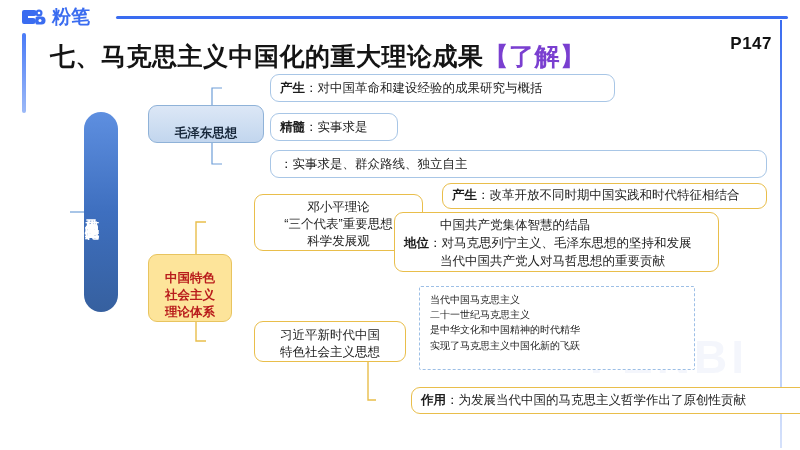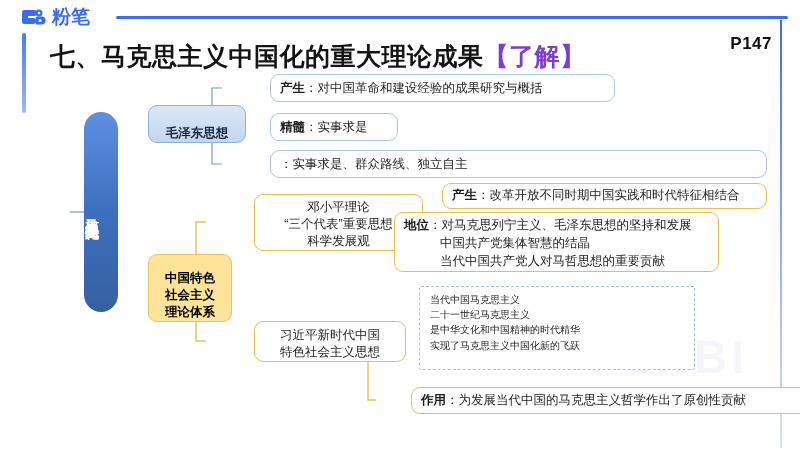--- a/index.html
+++ b/index.html
@@ -117,21 +117,21 @@
     border: 1px solid #8FB2D8;
     border-radius: 9px;
     font-weight: bold;
     color: #17273a;
   }
   .n-yellow-fill {
     background: #FDE49A;
     border: 1px solid #E8C45F;
     border-radius: 9px;
     font-weight: bold;
-    color: #000000;
+    color: #b91c1c;
   }
   .n-blue-out {
     background: #ffffff;
     border: 1px solid #A8C6E6;
     border-radius: 9px;
   }
   .n-yellow-out {
     background: #ffffff;
     border: 1.4px solid #E9BE4B;
     border-radius: 9px;
@@ -205,21 +205,21 @@
       <path d="M386 222 V241 H394"></path>
 
       <path d="M358 341 H368"></path>
       <path d="M368 341 V322 H376"></path>
       <path d="M368 341 V400 H376"></path>
     </g>
   </svg>
 
   <div class="node root-node">马克思主义中国化</div>
 
-  <div class="node n-blue" style="left:100px; top:105px; width:98px; height:38px;">毛泽东思想</div>
+  <div class="node n-blue" style="left:100px; top:105px; width:116px; height:38px;">毛泽东思想</div>
 
   <div class="node n-yellow-fill" style="left:100px; top:254px; width:84px; height:68px;">中国特色
 社会主义
 理论体系</div>
 
   <div class="node n-blue-out n-left pad" style="left:222px; top:74px; width:345px; height:28px;">
     <span class="lbl">产生</span><span>：对中国革命和建设经验的成果研究与概括</span>
   </div>
 
   <div class="node n-blue-out n-left pad" style="left:222px; top:113px; width:128px; height:28px;">
@@ -232,24 +232,24 @@
 
   <div class="node n-yellow-out" style="left:206px; top:194px; width:169px; height:57px;">邓小平理论
 “三个代表”重要思想
 科学发展观</div>
 
   <div class="node n-yellow-out n-left pad" style="left:394px; top:183px; width:325px; height:26px;">
     <span class="lbl">产生</span><span>：改革开放不同时期中国实践和时代特征相结合</span>
   </div>
 
   <div class="n-yellow-out" style="position:absolute; left:394px; top:212px; width:325px; height:60px; padding:4px 9px; font-size:12.5px; line-height:1.42; color:#1d1d1d;">
+    <div style="padding-left:36px; white-space:nowrap;">中国共产党集体智慧的结晶</div>
     <div style="white-space:nowrap;">
       <span class="lbl">地位</span><span>：对马克思列宁主义、毛泽东思想的坚持和发展</span>
     </div>
-    <div style="padding-left:36px; white-space:nowrap;">中国共产党集体智慧的结晶</div>
     <div style="padding-left:36px; white-space:nowrap;">当代中国共产党人对马哲思想的重要贡献</div>
   </div>
 
   <div class="node n-yellow-out" style="left:206px; top:321px; width:152px; height:41px;">习近平新时代中国
 特色社会主义思想</div>
 
   <div class="node n-yellow-out" style="left:376px; top:309px; width:47px; height:26px; font-weight:bold;">地位</div>
 
   <div class="n-dashed" style="position:absolute; left:419px; top:286px; width:276px; height:84px; padding:5px 10px; font-size:10px; line-height:1.52; color:#1d1d1d;">
     <div style="white-space:nowrap;">当代中国马克思主义</div>

